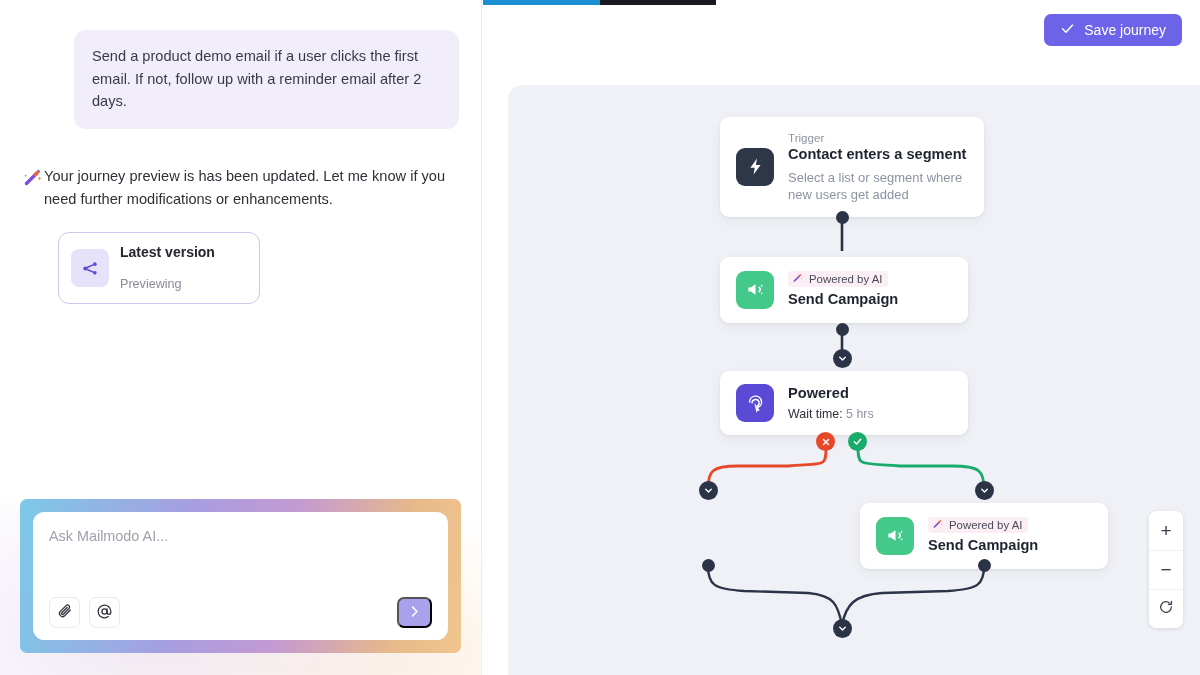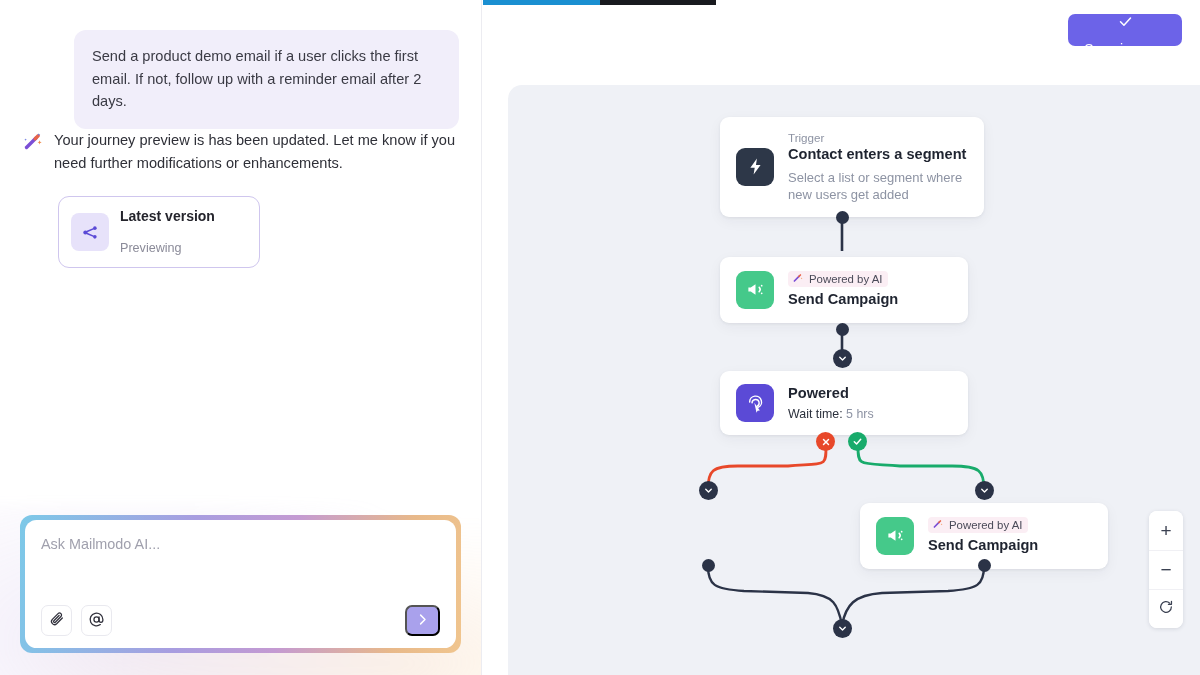--- a/index.html
+++ b/index.html
@@ -25,40 +25,40 @@
   }
   .chat-scroll { flex: 1; padding: 30px 22px 0 22px; overflow: hidden; }
 
   .user-msg-row { display: flex; justify-content: flex-end; }
   .user-bubble {
     background: #f1eefa; color: #3a3a44;
     border-radius: 12px; padding: 15px 18px 16px 18px;
     max-width: 385px; font-size: 14.6px; line-height: 1.55;
   }
 
-  .ai-msg-row { display: flex; gap: 10px; padding-left: 0px; }
+  .ai-msg-row { display: flex; margin-top: 36px; padding-left: 0px; }
   .wand-icon { flex: 0 0 auto; width: 22px; height: 22px; margin-top: 2px; }
   .ai-text { color: #2f3038; font-size: 14.6px; line-height: 1.56; max-width: 412px; }
 
   .version-card {
     margin: 22px 0 0 36px; width: 202px;
     background: #ffffff; border: 1.5px solid #cfc6ee; border-radius: 11px;
     padding: 10px 12px; display: flex; align-items: center; gap: 11px;
   }
   .version-icon-box {
     width: 38px; height: 38px; border-radius: 8px; background: #e7e2fa;
     display: flex; align-items: center; justify-content: center; flex: 0 0 auto;
   }
   .version-title { font-size: 14px; font-weight: bold; color: #24242c; line-height: 1.3; }
   .version-sub { font-size: 12.6px; color: #8b8b99; line-height: 1.4; margin-top: 14px; }
 
   
   .composer-wrap { padding: 0 20px 22px 20px; position: relative; z-index: 2; }
   .composer {
-    border-radius: 12px; padding: 5px;
+    border-radius: 7px; padding: 13px;
     background: linear-gradient(100deg, #7cc9e8 0%, #a89de0 38%, #c49ad2 60%, #e8b98a 85%, #f0c58e 100%);
   }
   .composer-inner {
     background: #fff; border-radius: 11.5px; height: 128px;
     padding: 16px 16px 12px 16px; display: flex; flex-direction: column;
   }
   .composer-input {
     border: 0; outline: 0; font-size: 14.4px; color: #33333c;
     font-family: "Liberation Sans", sans-serif; background: transparent; width: 100%;
   }
@@ -79,21 +79,21 @@
   .canvas-panel { position: relative; flex: 1; height: 675px; background: #fff; overflow: hidden; }
   .topbar-progress { position: absolute; top: 0; left: 1px; display: flex; height: 5px; }
   .tp-seg { height: 5px; }
   .tp-blue { width: 117px; background: #1a8fd1; }
   .tp-dark { width: 116px; background: #181a1f; }
 
   .save-btn {
     position: absolute; top: 14px; right: 18px; height: 32px;
     background: #6c63e8; color: #fff; border: 0; border-radius: 7px;
     padding: 0 16px; font-size: 14px; font-family: "Liberation Sans", sans-serif;
-    display: flex; align-items: center; gap: 9px; cursor: pointer; flex-direction: column;
+    display: flex; align-items: center; gap: 9px; cursor: pointer;
   }
 
   .canvas {
     position: absolute; left: 26px; top: 85px; right: 0px; bottom: -40px;
     background: #eff1f6; border-top-left-radius: 14px; border-bottom-left-radius: 14px;
   }
   .flow { position: absolute; inset: 0; }
   .flow-svg { position: absolute; inset: 0; width: 100%; height: 100%; pointer-events: none; }
 
   .node {

